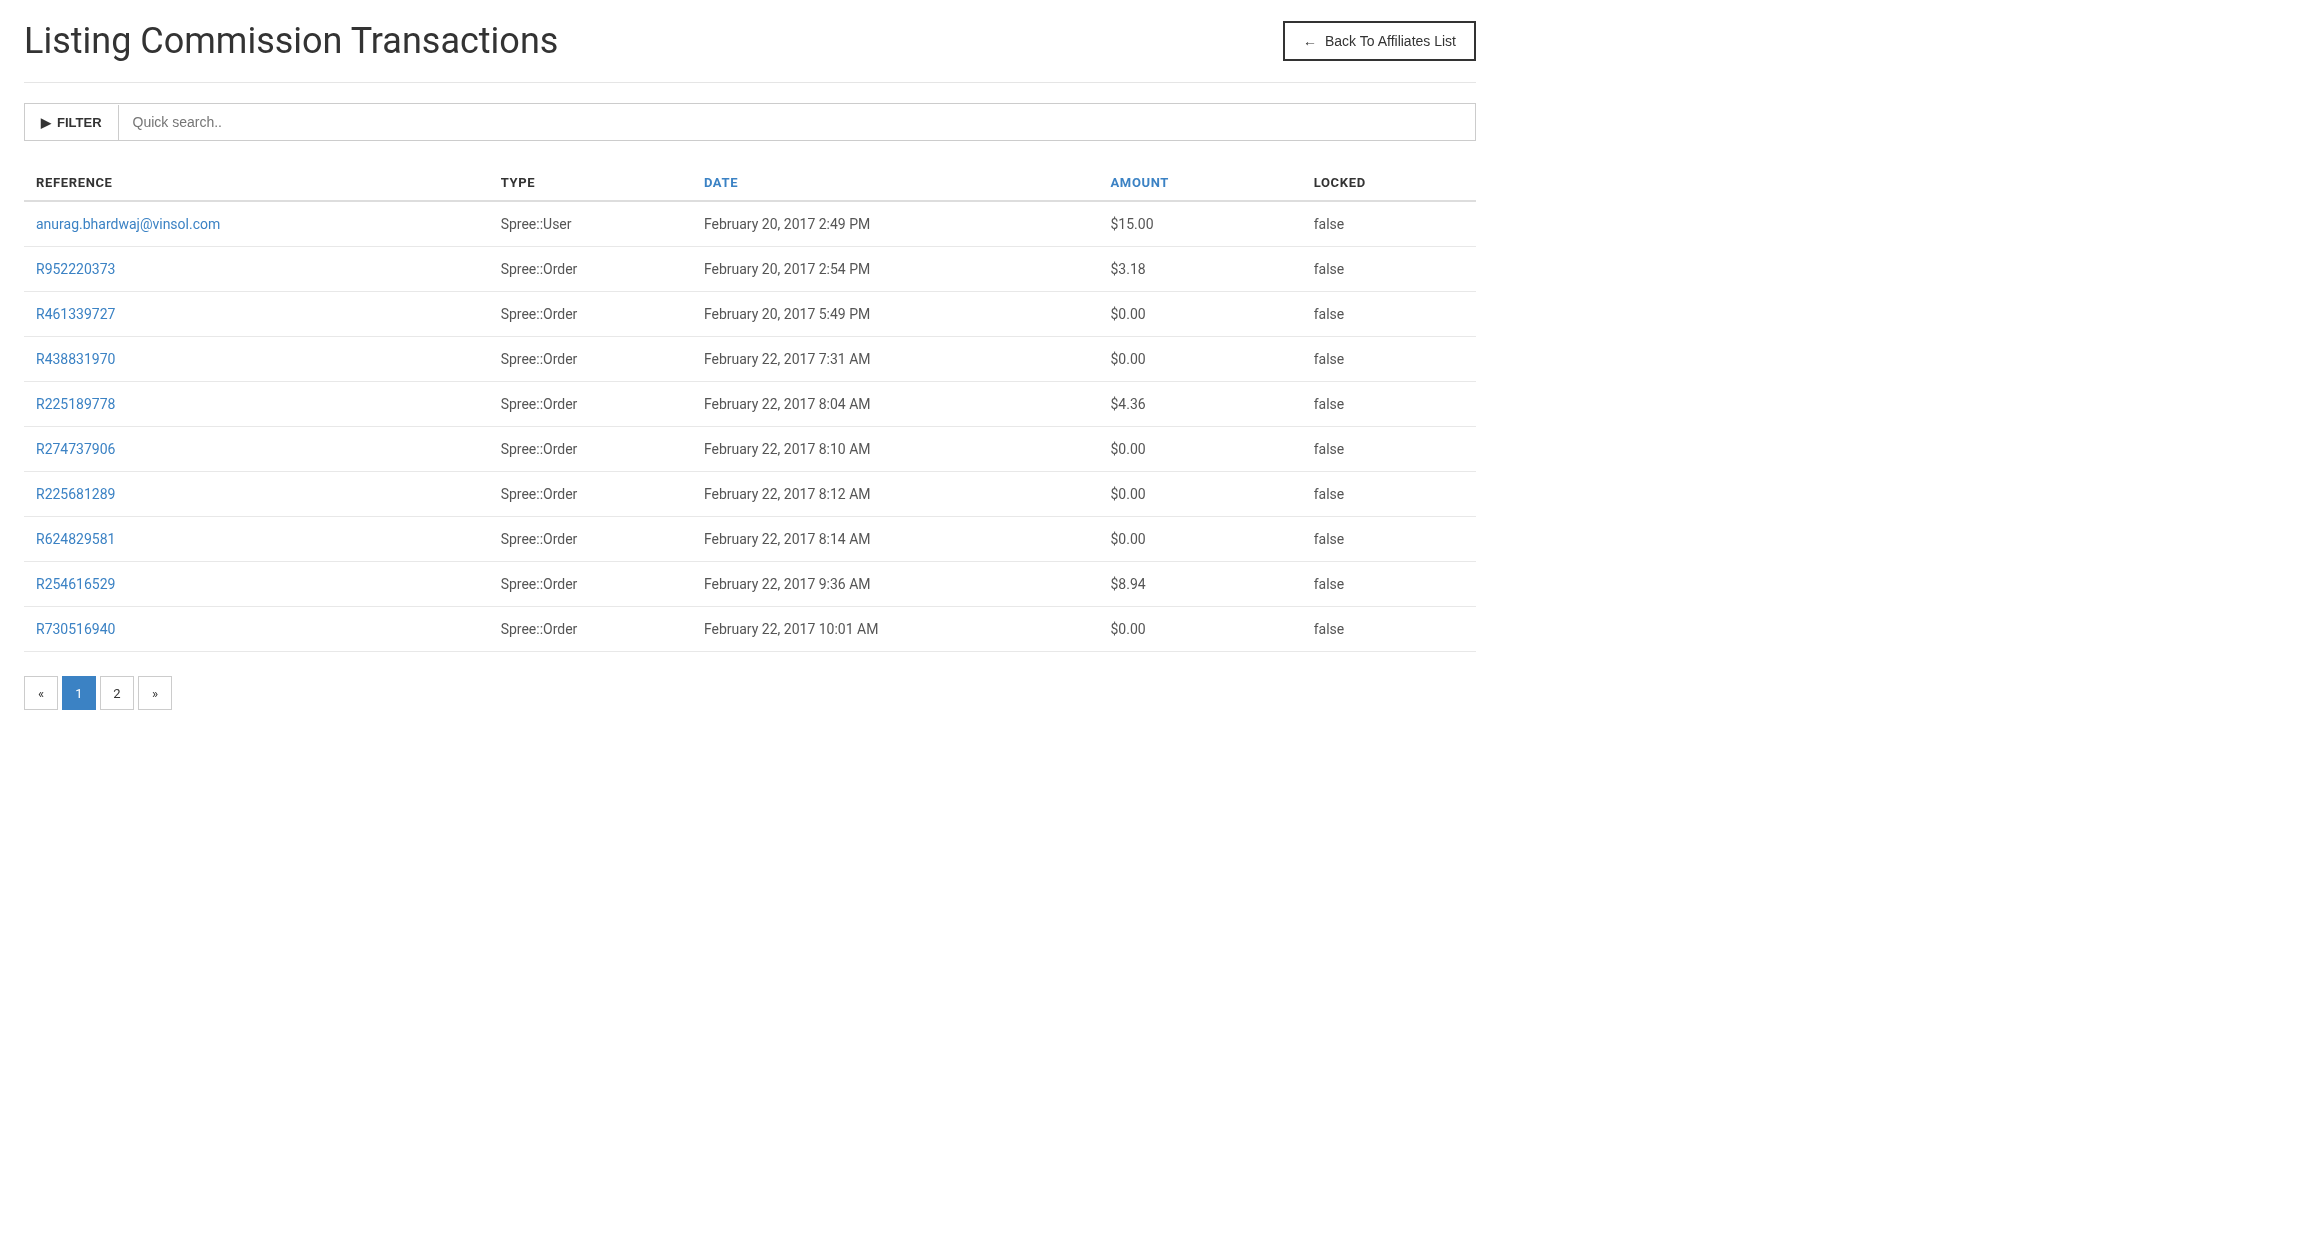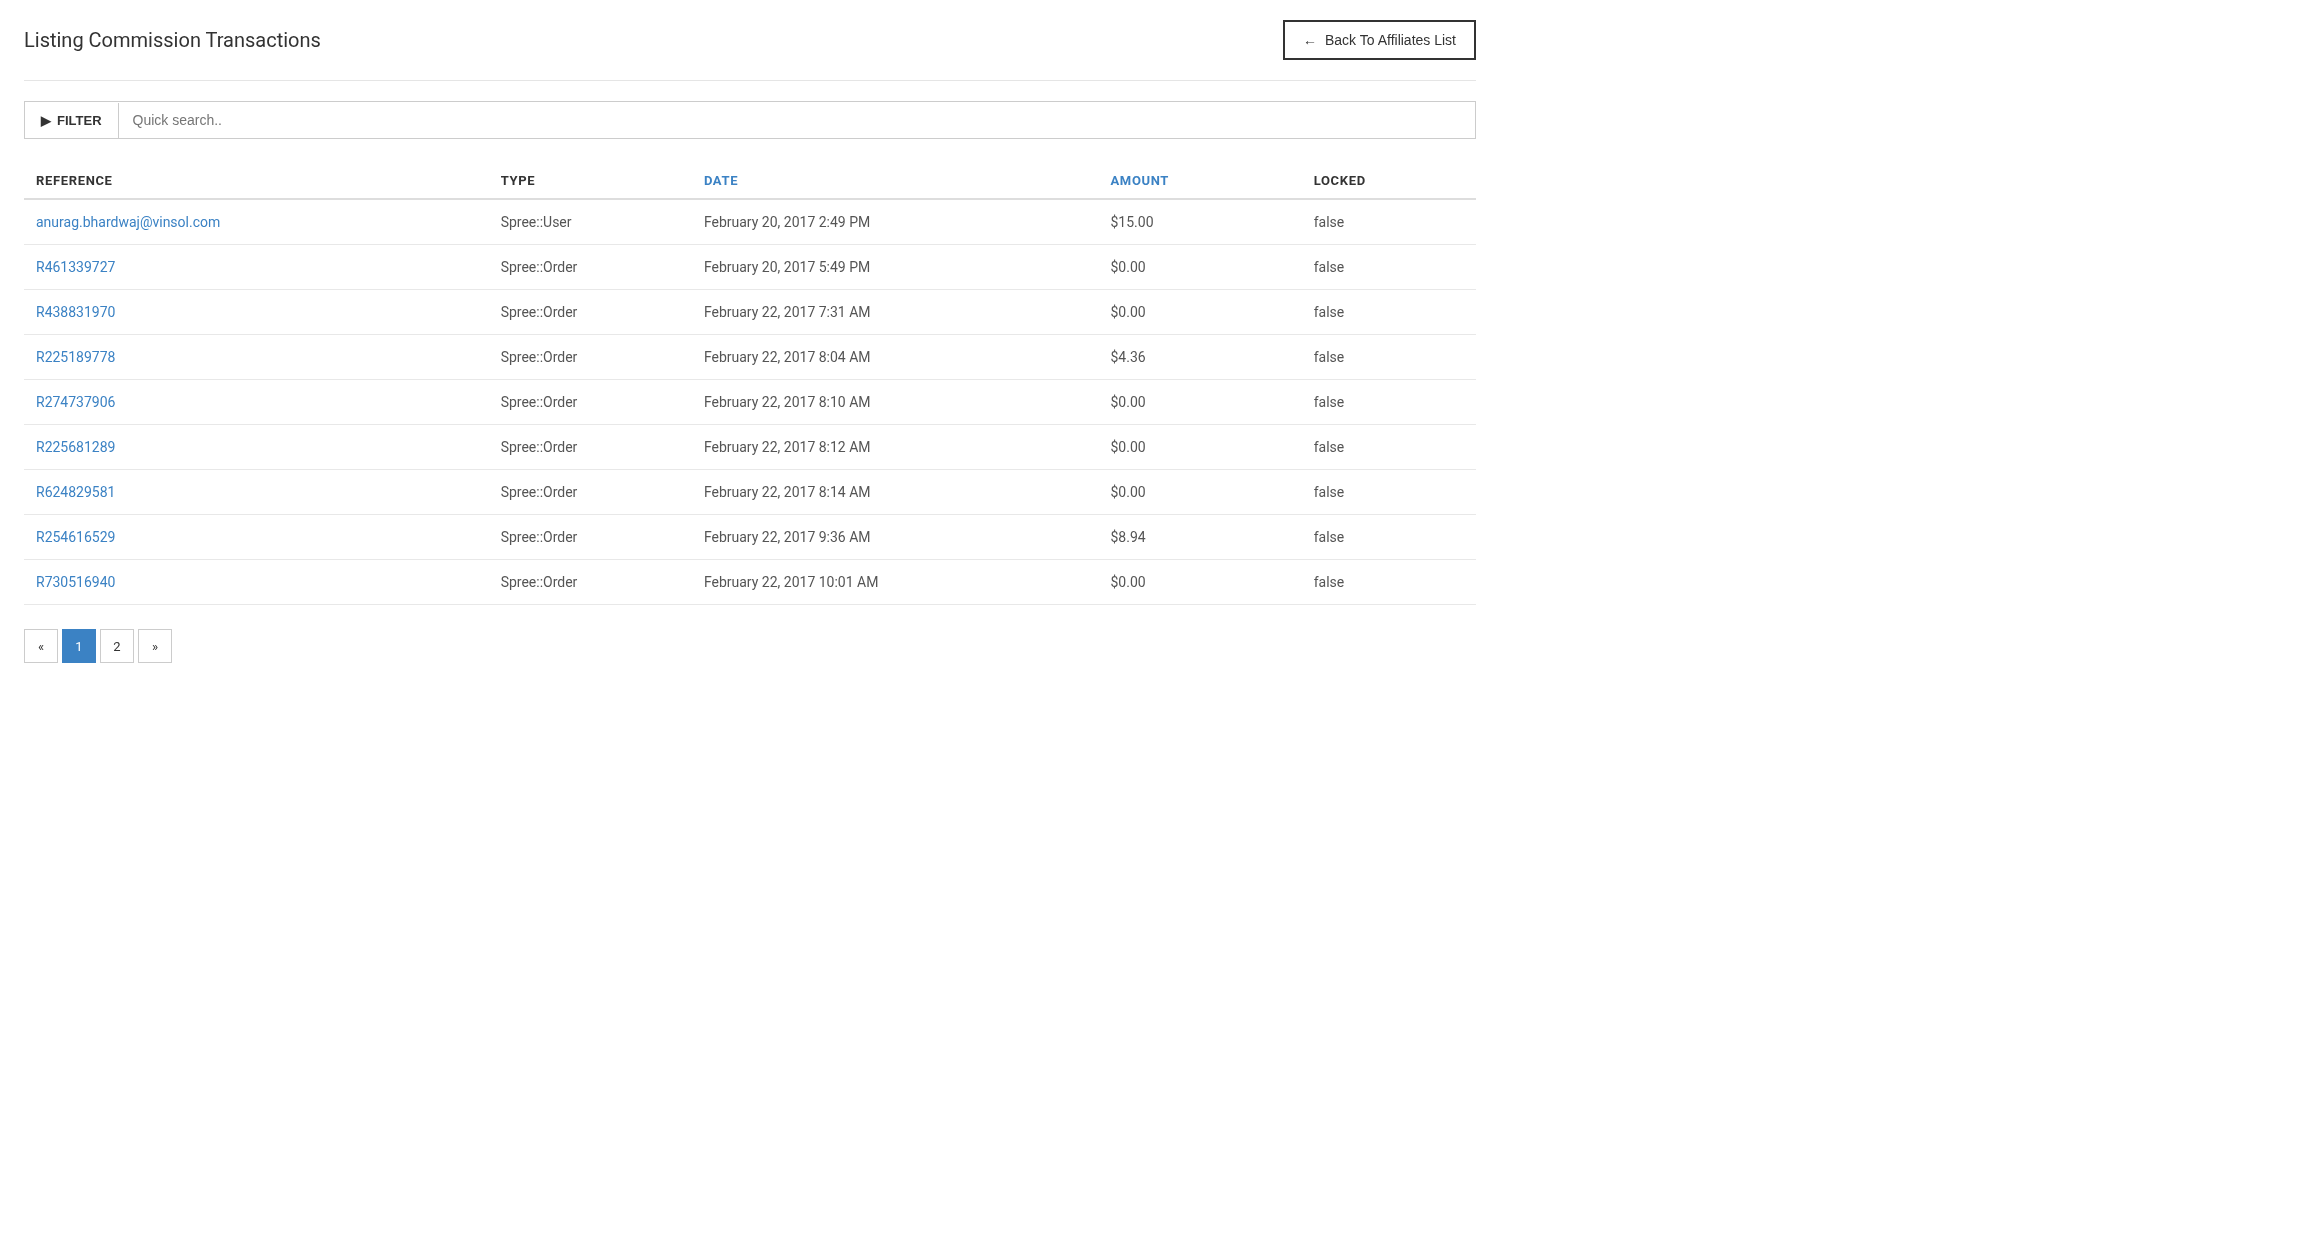--- a/index.html
+++ b/index.html
@@ -15,21 +15,21 @@
     }
     .page-header {
       display: flex;
       justify-content: space-between;
       align-items: center;
       padding-bottom: 20px;
       border-bottom: 1px solid #e5e5e5;
       margin-bottom: 20px;
     }
     .page-title {
-      font-size: 20px;
+      font-size: 36px;
       font-weight: 400;
       color: #333;
     }
     .back-button {
       display: inline-flex;
       align-items: center;
       gap: 8px;
       padding: 10px 18px;
       border: 2px solid #333;
       background: #fff;
@@ -160,20 +160,27 @@
     </thead>
     <tbody id="table-body">
     <tr>
           <td class="col-reference link-cell"><a href="#">anurag.bhardwaj@vinsol.com</a></td>
           <td class="col-type">Spree::User</td>
           <td class="col-date">February 20, 2017 2:49 PM</td>
           <td class="col-amount">$15.00</td>
           <td class="col-locked">false</td>
         </tr>
         <tr>
+          <td class="col-reference link-cell"><a href="#">R952220373</a></td>
+          <td class="col-type">Spree::Order</td>
+          <td class="col-date">February 20, 2017 2:54 PM</td>
+          <td class="col-amount">$3.18</td>
+          <td class="col-locked">false</td>
+        </tr>
+        <tr>
           <td class="col-reference link-cell"><a href="#">R461339727</a></td>
           <td class="col-type">Spree::Order</td>
           <td class="col-date">February 20, 2017 5:49 PM</td>
           <td class="col-amount">$0.00</td>
           <td class="col-locked">false</td>
         </tr>
         <tr>
           <td class="col-reference link-cell"><a href="#">R438831970</a></td>
           <td class="col-type">Spree::Order</td>
           <td class="col-date">February 22, 2017 7:31 AM</td>

